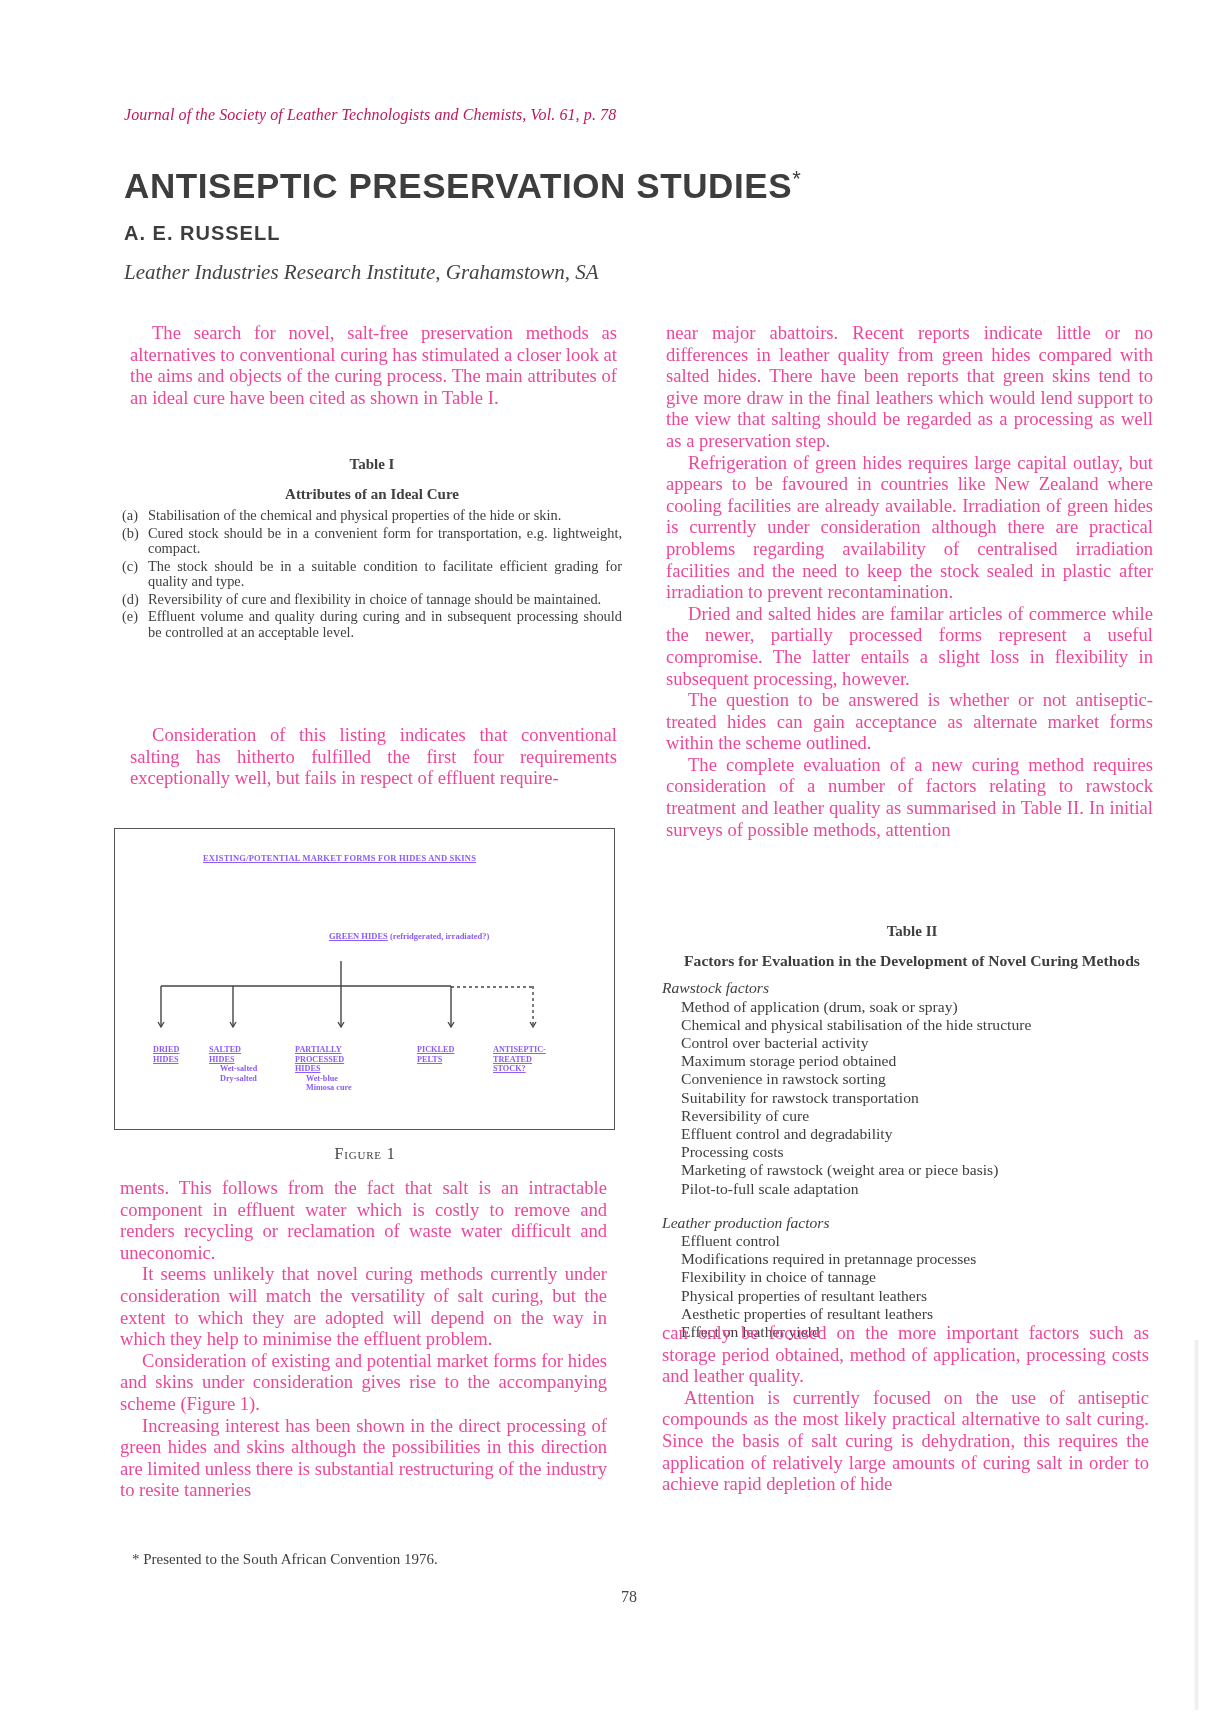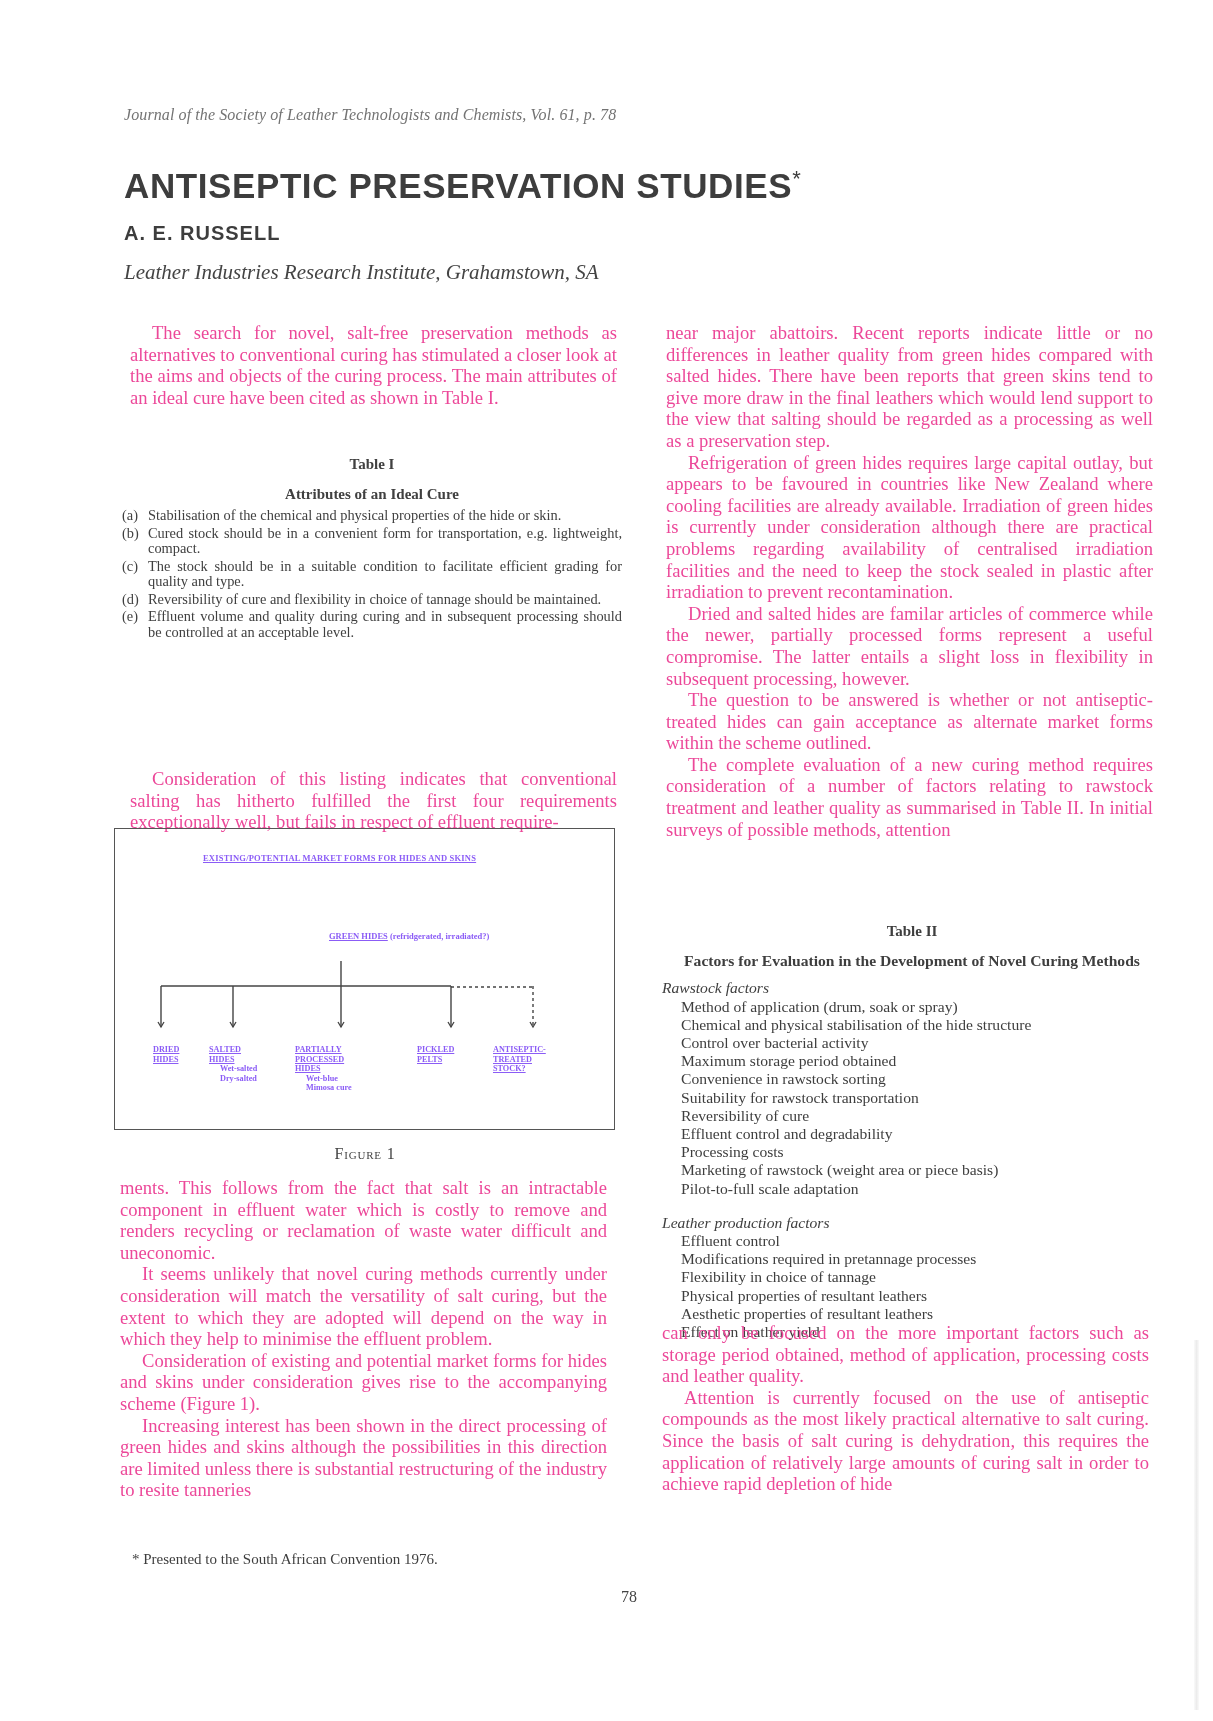--- a/index.html
+++ b/index.html
@@ -1,28 +1,28 @@
 <!DOCTYPE html>
 <html><head>
 <meta charset="utf-8">
 <style>
   html, body { margin: 0; padding: 0; background: #ffffff; }
   body { width: 1213px; height: 1721px; position: relative; overflow: hidden; color: #3a3a3a; font-family: "Liberation Serif", serif; }
   .edge { position: absolute; right: 14px; top: 1340px; width: 5px; height: 370px; background: linear-gradient(to right, #fafafa, #ececec, #fafafa); }
-  .running-head { position: absolute; left: 124px; top: 106px; font-style: italic; font-size: 16px; color: #737373; letter-spacing: 0.1px; }
+  .running-head { position: absolute; left: 124px; top: 106px; font-style: italic; font-size: 16px; color: #be185d; letter-spacing: 0.1px; }
   .title { position: absolute; left: 124px; top: 166px; font-family: "Liberation Sans", sans-serif; font-weight: bold; font-size: 35px; letter-spacing: 0.6px; color: #3d3d3d; }
   .title .star { font-size: 22px; vertical-align: top; font-weight: normal; }
   .author { position: absolute; left: 124px; top: 222px; font-family: "Liberation Sans", sans-serif; font-weight: bold; font-size: 20px; letter-spacing: 1px; color: #3d3d3d; }
   .affil { position: absolute; left: 124px; top: 260px; font-style: italic; font-size: 21px; color: #444; }
 
   .col { position: absolute; width: 487px; font-size: 18.6px; line-height: 21.6px; text-align: justify; color: #ec4899; }
   .col p { margin: 0; text-indent: 22px; }
   .col p.noindent { text-indent: 0; }
   .col-left-1 { left: 130px; top: 322px; }
-  .col-left-2 { left: 130px; top: 724px; margin-top: 44px; }
+  .col-left-2 { left: 130px; top: 724px; }
   .col-left-3 { left: 120px; top: 1177px; }
   .col-right-1 { left: 666px; top: 322px; }
   .col-right-2 { left: 662px; top: 1322px; }
 
   .table1 { position: absolute; left: 122px; top: 457px; width: 500px; font-size: 14.4px; line-height: 15.5px; color: #404040; }
   .table1 .t-num { text-align: center; font-weight: bold; font-size: 15px; margin-bottom: 14px; }
   .table1 .t-cap { text-align: center; font-weight: bold; font-size: 15px; margin-bottom: 6px; }
   .table1 .item { display: flex; margin-bottom: 2px; }
   .table1 .lbl { width: 26px; flex: none; }
   .table1 .txt { flex: 1; text-align: justify; }

